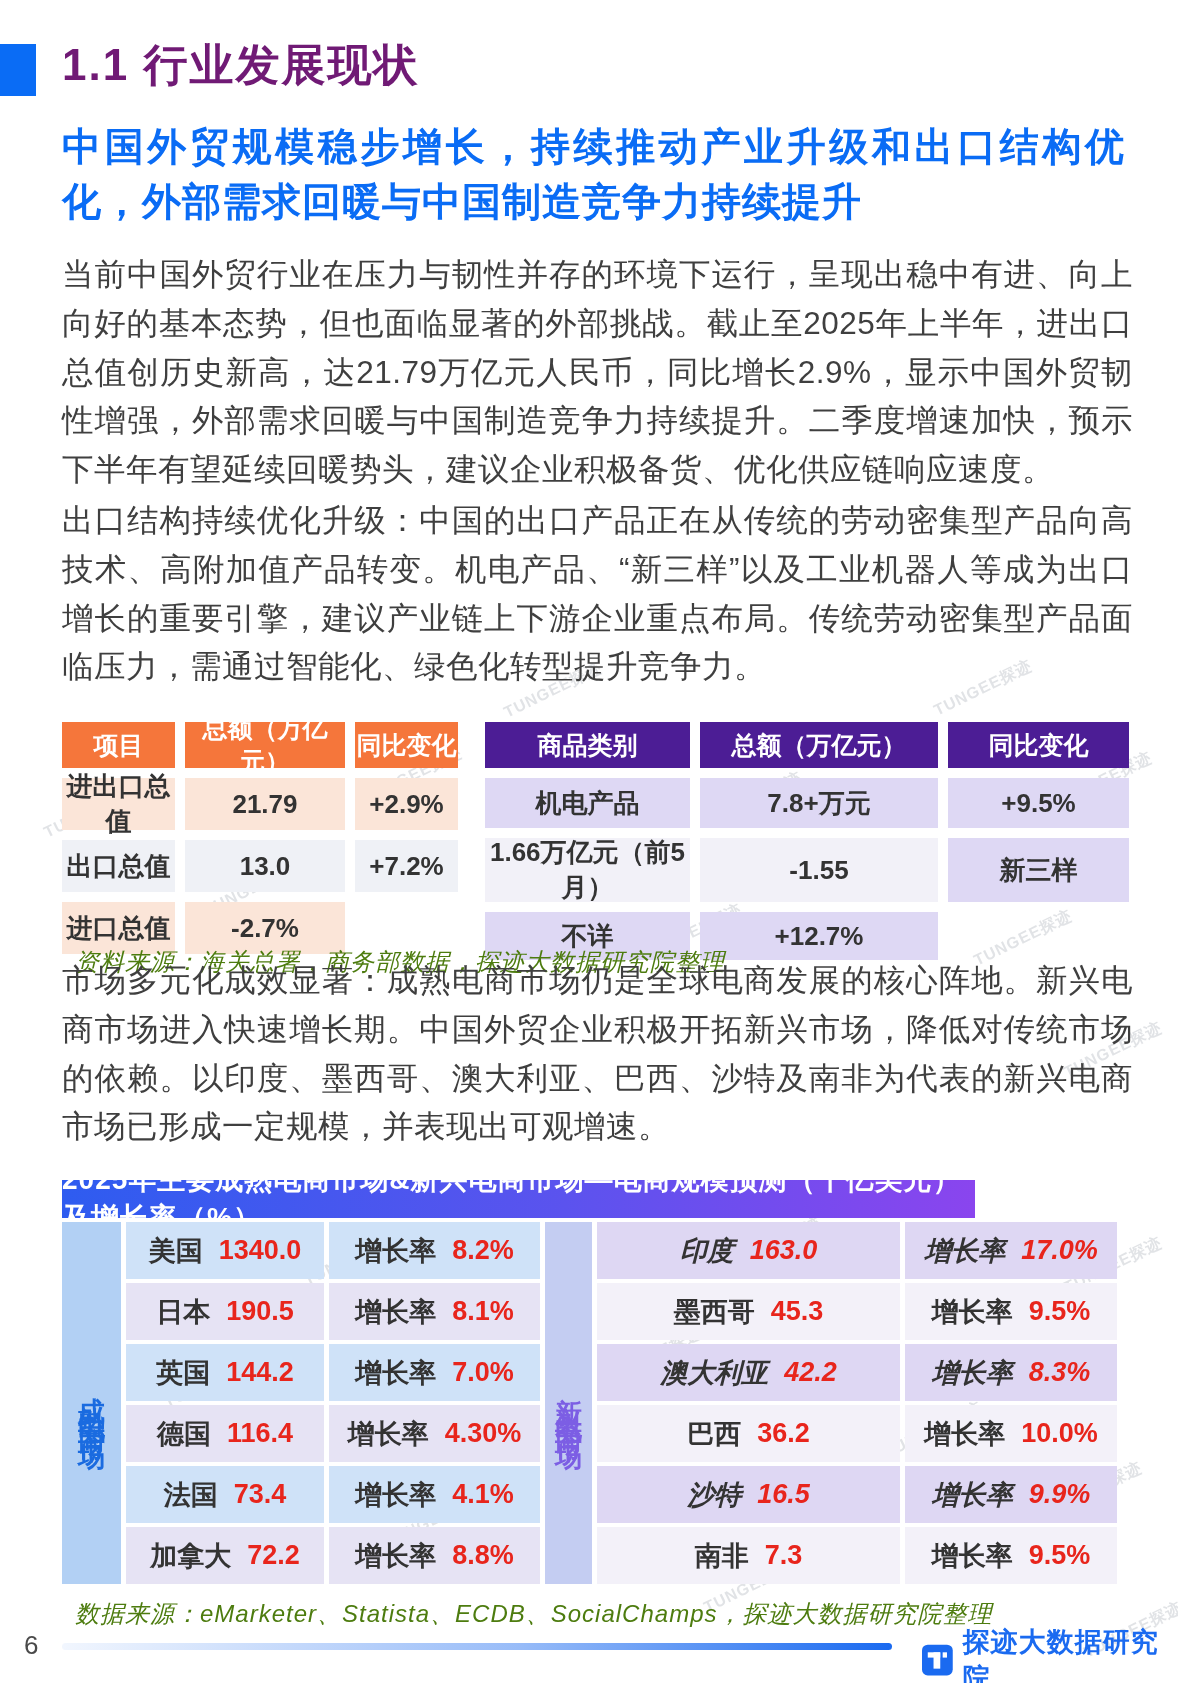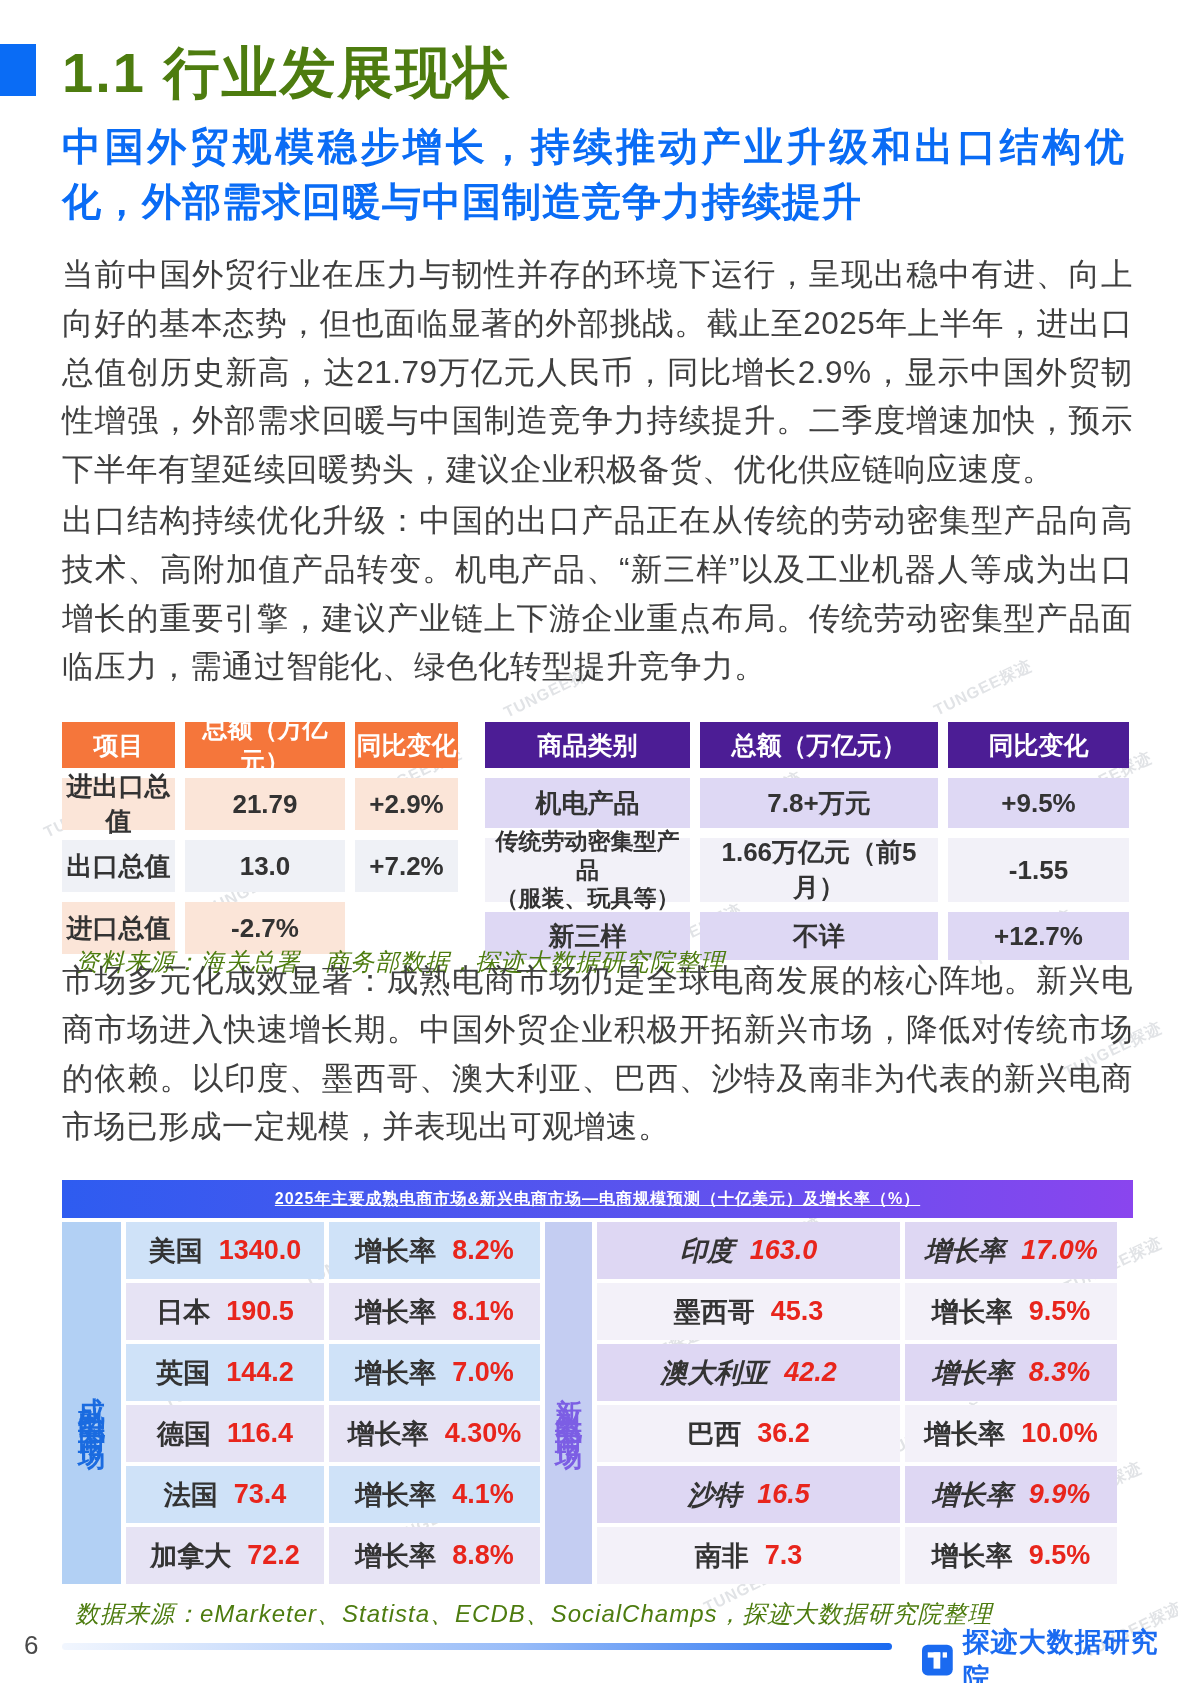--- a/index.html
+++ b/index.html
@@ -8,21 +8,21 @@
     font-family:"Liberation Sans","DejaVu Sans",sans-serif;color:#404040;overflow:hidden;
   }
   
   .wm{
     position:absolute;font-size:16px;font-weight:bold;color:rgba(120,126,140,0.22);
     transform:rotate(-26deg);white-space:nowrap;pointer-events:none;letter-spacing:1px;
   }
   
   .title-square{position:absolute;left:0;top:44px;width:36px;height:52px;background:#0a6cf5;}
   .page-heading{
-    position:absolute;left:62px;top:36px;font-size:56px;font-weight:bold;color:#4d7c0f;letter-spacing:2px;
+    position:absolute;left:62px;top:36px;font-size:44px;font-weight:bold;color:#701a75;letter-spacing:2px;
   }
   .subtitle{
     position:absolute;left:62px;top:120px;width:1063px;font-size:39px;font-weight:bold;color:#0a6cf5;
     line-height:1.4;text-align:justify;letter-spacing:1px;
   }
   .para{
     position:absolute;left:62px;width:1071px;font-size:31.5px;color:#3f3f3f;line-height:1.55;
     text-align:justify;letter-spacing:0.5px;
   }
   .p1{top:250px;}
@@ -43,24 +43,24 @@
   .rowD{background:#f2f1f8;}
   .pre{white-space:pre-line;font-size:23px;line-height:1.25;}
   
   .source{
     position:absolute;left:75px;font-size:24px;color:#4d7c0f;font-style:italic;letter-spacing:1px;
   }
   .s1{top:946px;}
   .s2{top:1598px;}
   
   .ec-title{
-    position:absolute;left:62px;top:1180px;width:1071px;height:38px;
+    position:absolute;left:62px;top:1180px;width:913px;height:38px;
     background:linear-gradient(90deg,#2e5cf0 0%,#5b53ee 55%,#8a45ee 100%);
     display:flex;align-items:center;justify-content:center;
-    color:#ffffff;font-size:16px;font-weight:bold;letter-spacing:1px;text-decoration:underline;
+    color:#ffffff;font-size:28px;font-weight:bold;letter-spacing:1px;
   }
   .ec-grid{
     position:absolute;left:62px;top:1222px;width:1055px;height:362px;
     display:grid;grid-template-columns:59px 198px 211px 47px 303px 212px;
     grid-template-rows:repeat(6,1fr);gap:4px 5px;
   }
   .vlabel{
     display:flex;align-items:center;justify-content:center;
     writing-mode:vertical-rl;text-orientation:upright;
     font-size:27px;font-weight:bold;letter-spacing:9px;
@@ -129,22 +129,20 @@
   <div class="cell bcell rowA">-2.7%</div>
 </div>
 
 <div class="stable t2">
   <div class="cell hcell">商品类别</div>
   <div class="cell hcell">总额（万亿元）</div>
   <div class="cell hcell">同比变化</div>
   <div class="cell bcell rowC">机电产品</div>
   <div class="cell bcell rowC">7.8+万元</div>
   <div class="cell bcell rowC">+9.5%</div>
-  <div class="cell bcell rowD pre">传统劳动密集型产品
-（服装、玩具等）</div>
   <div class="cell bcell rowD">1.66万亿元（前5月）</div>
   <div class="cell bcell rowD">-1.55</div>
   <div class="cell bcell rowC">新三样</div>
   <div class="cell bcell rowC">不详</div>
   <div class="cell bcell rowC">+12.7%</div>
 </div>
 
 <div class="source s1">资料来源：海关总署，商务部数据，探迹大数据研究院整理</div>
 
 <div class="para p3">市场多元化成效显著：成熟电商市场仍是全球电商发展的核心阵地。新兴电商市场进入快速增长期。中国外贸企业积极开拓新兴市场，降低对传统市场的依赖。以印度、墨西哥、澳大利亚、巴西、沙特及南非为代表的新兴电商市场已形成一定规模，并表现出可观增速。</div>

